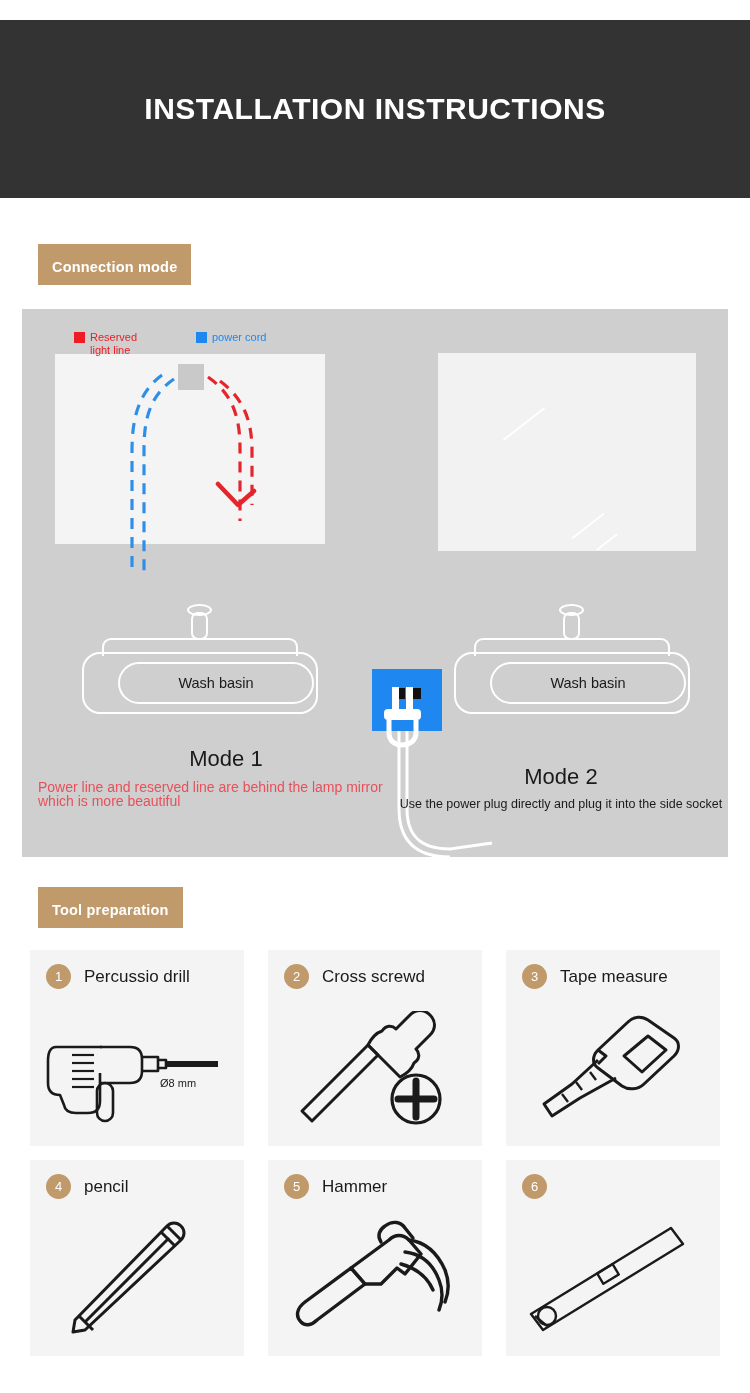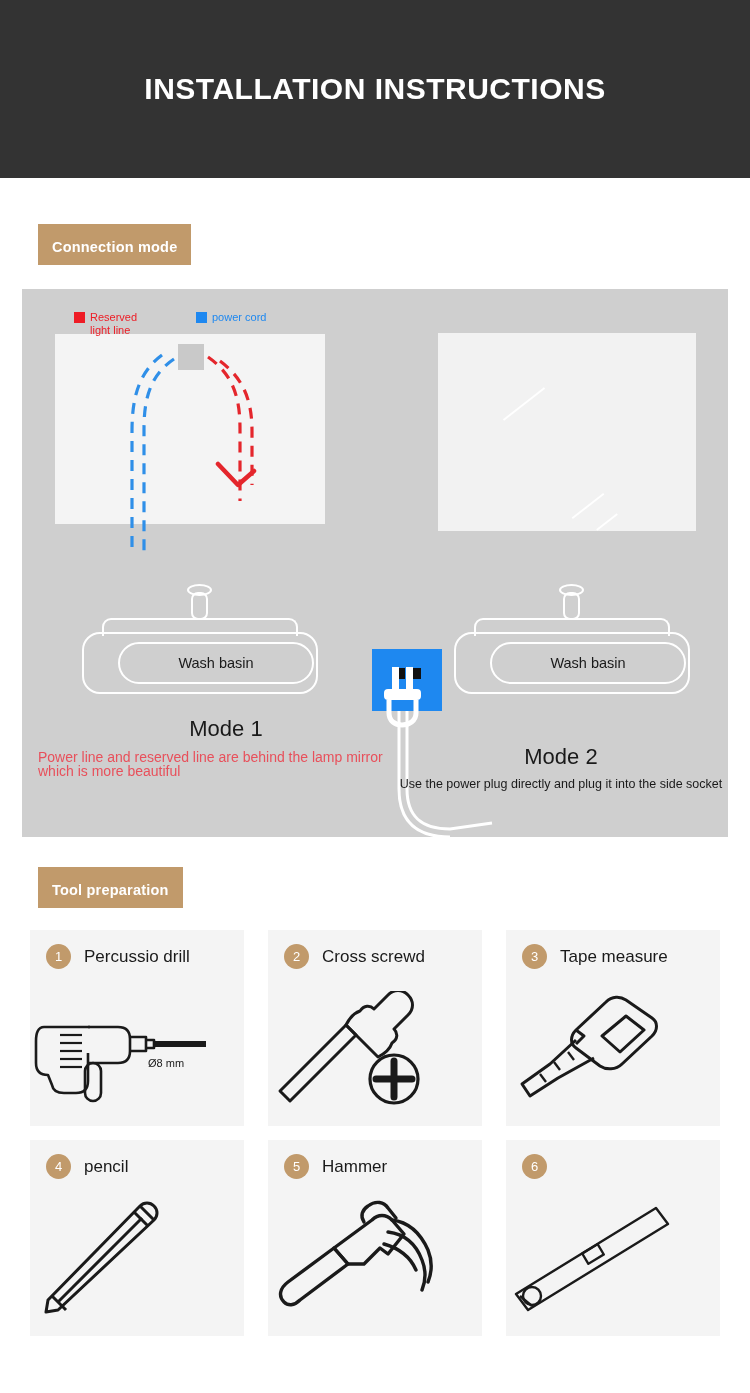--- a/index.html
+++ b/index.html
@@ -11,20 +11,21 @@
   body { width: 750px; height: 1393px; position: relative; overflow: hidden; }
 
   
   .header {
     width: 750px;
     height: 178px;
     background: #333333;
     display: flex;
     align-items: center;
     justify-content: center;
+    margin-top: 20px;
   }
   .header h1 {
     color: #ffffff;
     font-size: 30px;
     font-weight: bold;
     letter-spacing: 0.5px;
     font-family: "Liberation Sans", sans-serif;
   }
 
   
@@ -138,21 +139,21 @@
   .mode-caption { position: absolute; text-align: center; }
   .mode-caption .mode-title {
     font-size: 22px; color: #1a1a1a; font-weight: normal; line-height: 28px;
   }
   .mode-caption .mode-desc {
     font-size: 12.5px; color: #1a1a1a; line-height: 18px; margin-top: 4px;
   }
   .mode-caption .mode-note {
     font-size: 14px; color: #e8505b; line-height: 14px; margin-top: 7px; text-align: left;
   }
-  .cap-left { left: 16px; top: 426px; width: 376px; }
+  .cap-left { left: 16px; top: 436px; width: 376px; }
   .cap-right { left: 372px; top: 454px; width: 334px; }
 
   
   .tools {
     margin: 22px auto 0 auto;
     width: 690px;
     display: grid;
     grid-template-columns: repeat(3, 1fr);
     gap: 14px 24px;
   }
@@ -166,21 +167,21 @@
   .badge {
     width: 25px; height: 25px; border-radius: 50%;
     background: #c19a6b; color: #ffffff;
     font-size: 13px;
     display: flex; align-items: center; justify-content: center;
     flex: 0 0 auto;
   }
   .tool-label { margin-left: 13px; font-size: 17px; color: #1a1a1a; }
   .tool-art {
     position: absolute; left: 0; right: 0; top: 46px; bottom: 6px;
-    display: flex; align-items: center; justify-content: flex-start;
+    display: flex; align-items: center; justify-content: center;
   }
   .tool-art svg { display: block; }
   .dia-text { font-size: 11px; font-family: "Liberation Sans", sans-serif; }
 </style>
 </head>
 <body>
 
 <div class="header">
   <h1>INSTALLATION INSTRUCTIONS</h1>
 </div>

